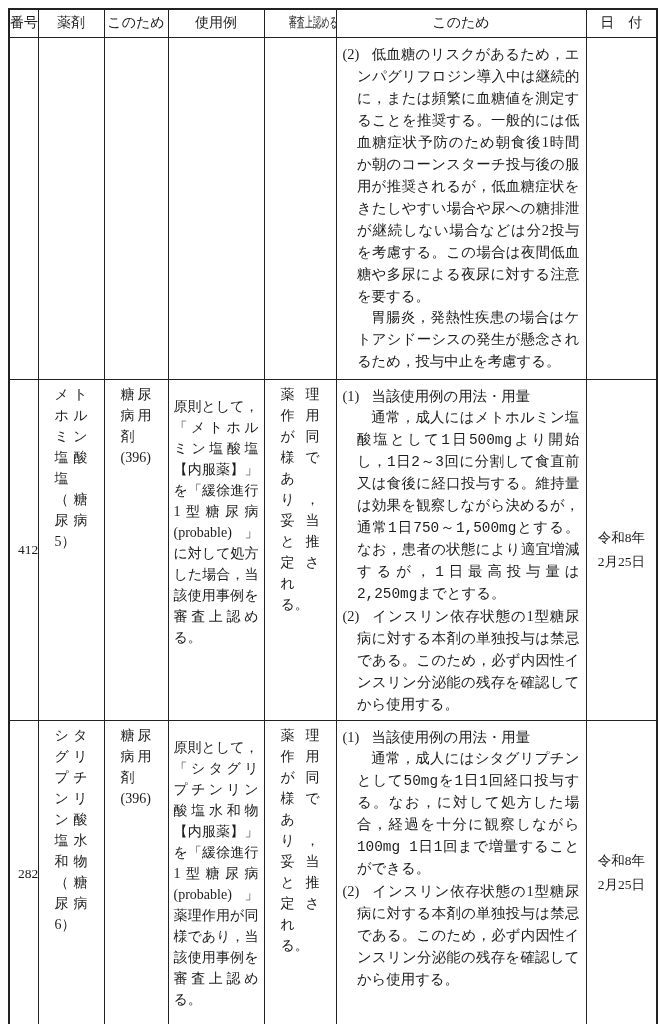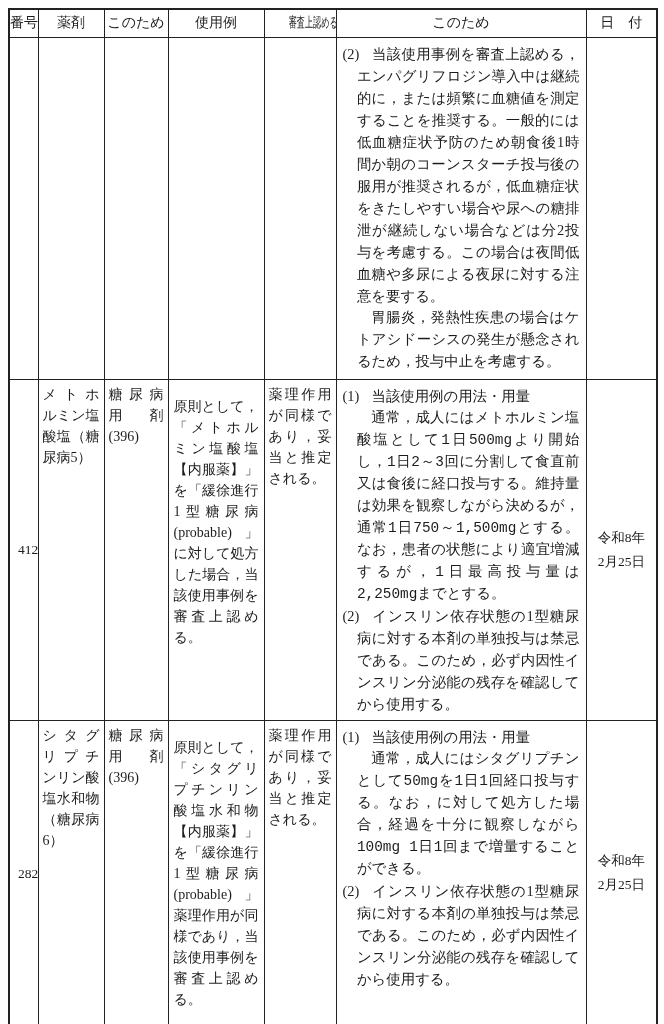--- a/index.html
+++ b/index.html
@@ -33,21 +33,21 @@
   }
   .squeeze {
     display: inline-block;
     transform: scaleX(0.58);
     transform-origin: 50% 50%;
     white-space: nowrap;
   }
   td.cell {
     font-size: 14px;
     line-height: 21px;
-    padding: 4px 4px;
+    padding: 4px 16px;
   }
   td.cell-number {
     vertical-align: middle;
     text-align: center;
     font-size: 13.5px;
     padding: 8px;
   }
   td.cell-drug, td.cell-efficacy, td.cell-usage, td.cell-rationale {
     text-align: justify;
   }
@@ -99,21 +99,21 @@
     <th class="hdr">日　付</th>
   </tr>
 
   <tr class="r-cont">
     <td class="cell cell-number"></td>
     <td class="cell cell-drug"></td>
     <td class="cell cell-efficacy"></td>
     <td class="cell cell-usage"></td>
     <td class="cell cell-rationale"></td>
     <td class="cell cell-notes">
-      <p class="note hang"><span class="nlabel">(2)</span><span class="ntext">当該使用事例を審査上認める，エンパグリフロジン導入中は継続的に，または頻繁に血糖値を測定することを推奨する。一般的には低血糖症状予防のため朝食後1時間か朝のコーンスターチ投与後の服用が推奨されるが，低血糖症状をきたしやすい場合や尿への糖排泄が継続しない場合などは分2投与を考慮する。この場合は夜間低血糖や多尿による夜尿に対する注意を要する。</span></p>
+      <p class="note hang"><span class="nlabel">(2)</span><span class="ntext">低血糖のリスクがあるため，エンパグリフロジン導入中は継続的に，または頻繁に血糖値を測定することを推奨する。一般的には低血糖症状予防のため朝食後1時間か朝のコーンスターチ投与後の服用が推奨されるが，低血糖症状をきたしやすい場合や尿への糖排泄が継続しない場合などは分2投与を考慮する。この場合は夜間低血糖や多尿による夜尿に対する注意を要する。</span></p>
       <p class="note sub"><span class="ntext">胃腸炎，発熱性疾患の場合はケトアシドーシスの発生が懸念されるため，投与中止を考慮する。</span></p>
     </td>
     <td class="cell cell-date"></td>
   </tr>
 
   <tr class="r-412">
     <td class="cell cell-number">412</td>
     <td class="cell cell-drug">メトホルミン塩酸塩（糖尿病5）</td>
     <td class="cell cell-efficacy">糖尿病用剤 (396)</td>
     <td class="cell cell-usage">原則として，「メトホルミン塩酸塩【内服薬】」を「緩徐進行1型糖尿病(probable)」に対して処方した場合，当該使用事例を審査上認める。</td>

